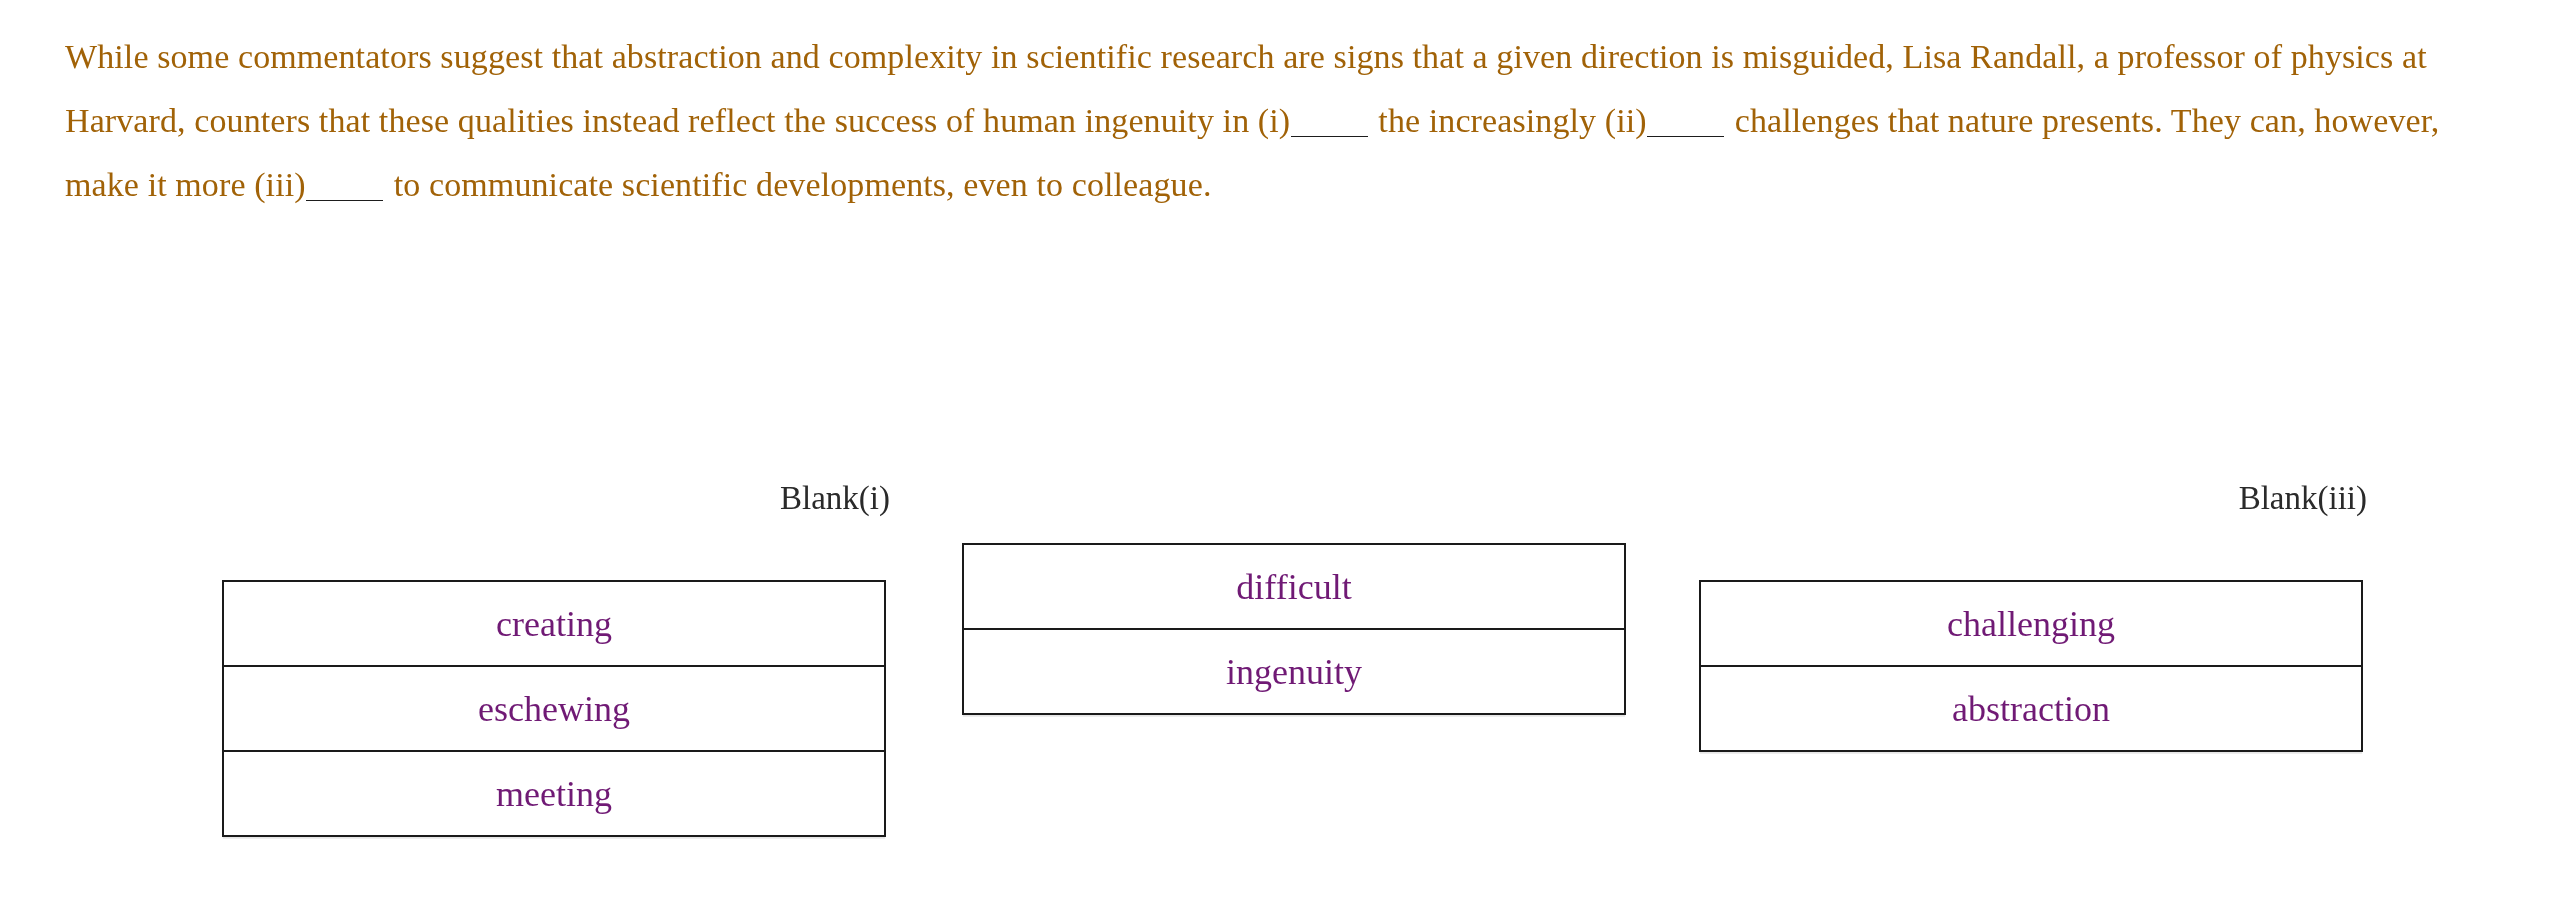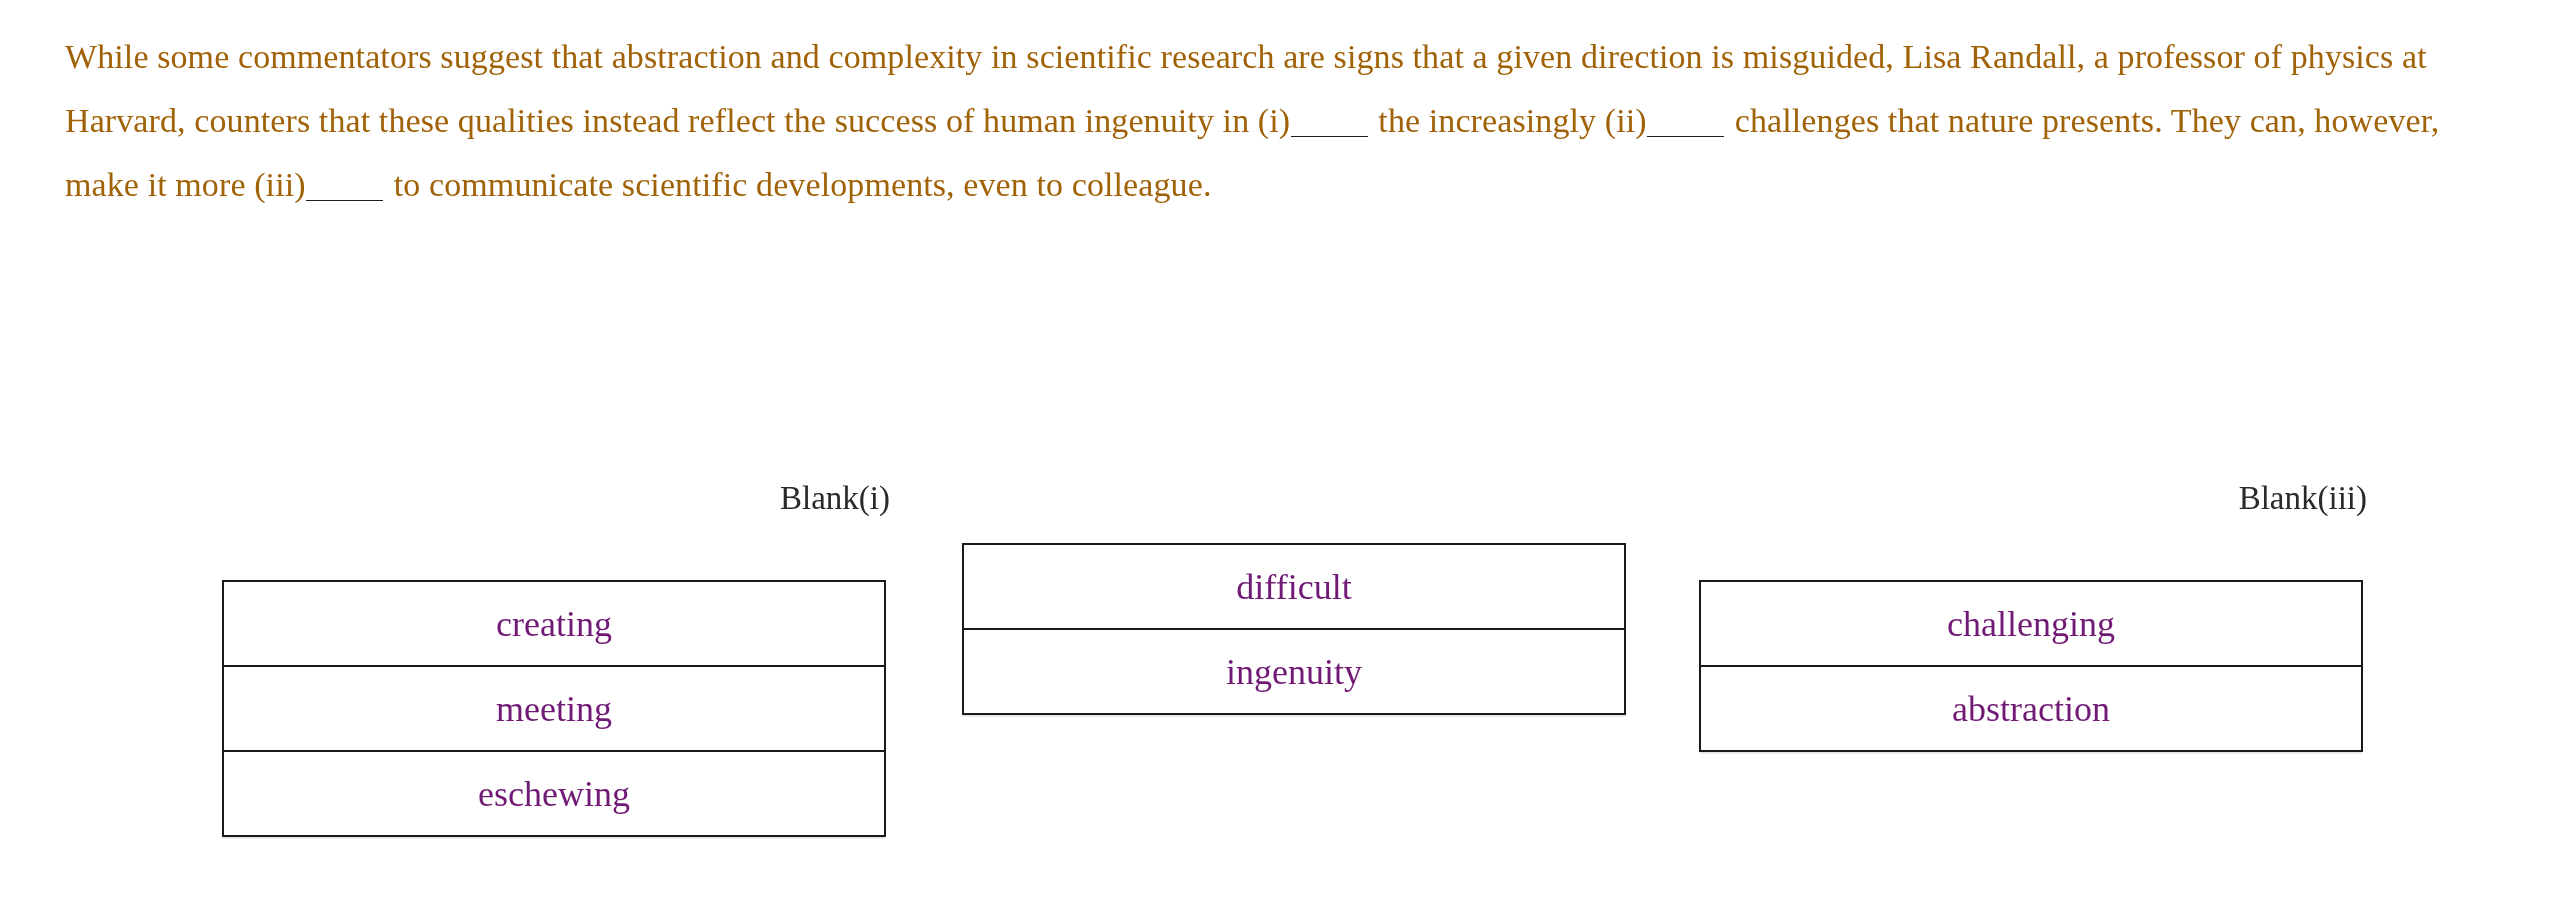--- a/index.html
+++ b/index.html
@@ -90,24 +90,24 @@
 <div id="choices">
 
   <div class="choice-col col-1">
     <div class="col-header">Blank(i)</div>
     <table class="options-table">
       <tbody>
         <tr>
           <td>creating</td>
         </tr>
         <tr>
-          <td>meeting</td>
+          <td>eschewing</td>
         </tr>
         <tr>
-          <td>eschewing</td>
+          <td>meeting</td>
         </tr>
       </tbody>
     </table>
   </div>
 
   <div class="choice-col col-2">
     <table class="options-table">
       <tbody>
         <tr>
           <td>difficult</td>

